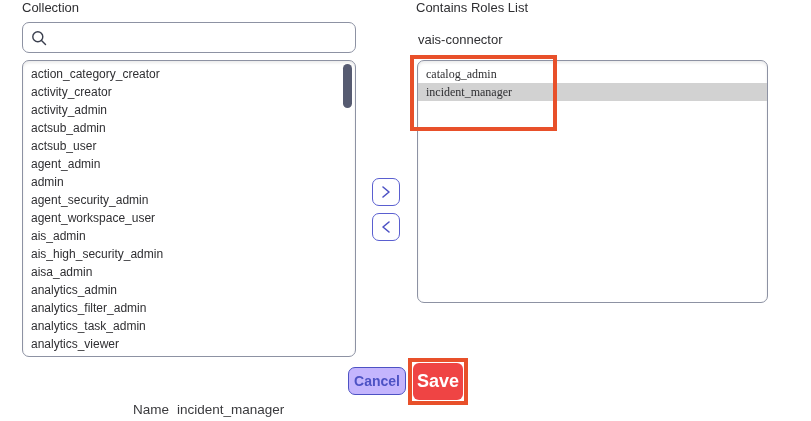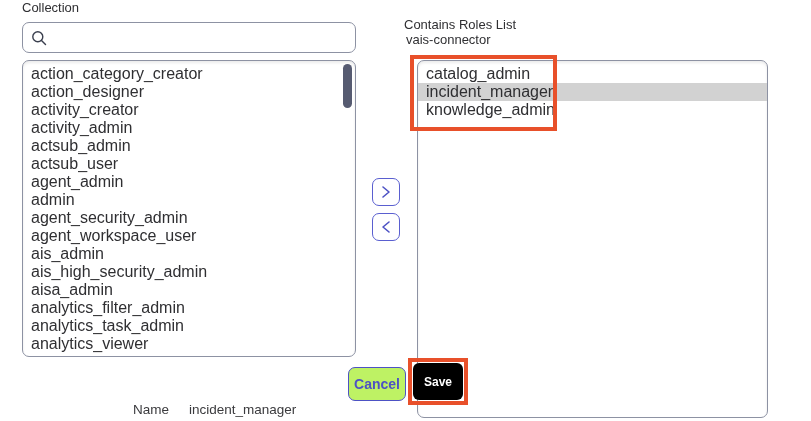--- a/index.html
+++ b/index.html
@@ -16,22 +16,22 @@
     overflow: hidden;
     padding-left: 32px;
   }
   .panel-label {
     position: absolute;
     font-size: 13px;
     line-height: 15px;
     color: #2f2f32;
   }
   .label-collection { left: 22px; top: 0px; }
-  .label-roles-list { left: 404px; top: 0px; margin-top: 17px; }
-  .label-group-name { left: 406px; top: 32px; }
+  .label-roles-list { left: 416px; top: 0px; }
+  .label-group-name { left: 418px; top: 32px; }
 
   
   .search-box {
     position: absolute;
     left: 22px; top: 22px;
     width: 334px; height: 31px;
     border: 1px solid #8d92a3;
     border-radius: 7px;
     background: #fff;
     display: flex;
@@ -53,23 +53,23 @@
   .listbox {
     position: absolute;
     border: 1px solid #8d92a3;
     border-radius: 7px;
     background: #fff;
     overflow: hidden;
     box-shadow: inset 0 2px 3px rgba(0,0,0,0.08);
     padding-top: 4px;
   }
   .listbox.left  { left: 22px;  top: 60px; width: 334px; height: 297px; }
-  .listbox.right { left: 417px; top: 60px; width: 351px; height: 358px; }
+  .listbox.right { left: 417px; top: 60px; width: 351px; height: 243px; font-family: Liberation Serif, serif; }
   .list-item {
-    font-size: 16px;
+    font-size: 12px;
     line-height: 18px;
     padding-left: 8px;
     white-space: nowrap;
     color: #2f2f32;
     cursor: default;
   }
   .list-item.selected { background: #d2d2d2; }
 
   
   .scroll-thumb {
@@ -106,51 +106,51 @@
     pointer-events: none;
     z-index: 5;
   }
   .annotation-roles { left: 410px; top: 55px; width: 147px; height: 76px; }
   .annotation-save  { left: 408px; top: 358px; width: 60px; height: 47px; }
 
   
   .cancel-btn {
     position: absolute;
     left: 348px; top: 367px;
-    width: 58px; height: 34px;
+    width: 58px; height: 28px;
     border: 1.5px solid #4d52c4;
     border-radius: 7px;
-    background: #bef264;
+    background: #c4b5fd;
     color: #4d52c4;
     font-weight: bold;
     font-size: 14px;
     font-family: inherit;
     cursor: pointer;
   }
   .save-btn {
     position: absolute;
     left: 413px; top: 363px;
     width: 50px; height: 37px;
     border: none;
     border-radius: 6px;
-    background: #000000;
+    background: #ef4444;
     color: #ffffff;
     font-weight: bold;
-    font-size: 12px;
+    font-size: 18px;
     font-family: inherit;
     cursor: pointer;
     z-index: 6;
   }
 
   
   .name-row {
     position: absolute;
     left: 133px; top: 402px;
     display: flex;
-    gap: 20px;
+    gap: 8px;
     font-size: 13.5px;
     color: #3a3a3d;
   }
 </style>
 </head>
 <body>
 
 <div class="stage">
 
   <div class="panel-label label-collection">Collection</div>
@@ -161,32 +161,32 @@
         <circle cx="6.8" cy="6.8" r="5"></circle>
         <line x1="10.5" y1="10.5" x2="14.5" y2="14.5"></line>
       </svg>
     </span>
     <input class="search-input" type="text" placeholder="" style="">
   </div>
 
   <div class="listbox left">
     <div>
         <div class="list-item">action_category_creator</div>
-        <div class="list-item">action_designer</div>
         <div class="list-item">activity_creator</div>
         <div class="list-item">activity_admin</div>
         <div class="list-item">actsub_admin</div>
         <div class="list-item">actsub_user</div>
         <div class="list-item">agent_admin</div>
         <div class="list-item">admin</div>
         <div class="list-item">agent_security_admin</div>
         <div class="list-item">agent_workspace_user</div>
         <div class="list-item">ais_admin</div>
         <div class="list-item">ais_high_security_admin</div>
         <div class="list-item">aisa_admin</div>
+        <div class="list-item">analytics_admin</div>
         <div class="list-item">analytics_filter_admin</div>
         <div class="list-item">analytics_task_admin</div>
         <div class="list-item">analytics_viewer</div>
       </div>
     <div class="scroll-thumb"></div>
   </div>
 
   <button class="xfer-btn add">
     <span>
       <svg width="12" height="14" viewBox="0 0 12 14" fill="none" stroke="#4d52c4" stroke-width="1.6" stroke-linecap="round" stroke-linejoin="round">
@@ -203,21 +203,20 @@
   </button>
 
   <div class="panel-label label-roles-list">Contains Roles List</div>
 
   <div class="panel-label label-group-name">vais-connector</div>
 
   <div class="listbox right">
     <div>
         <div class="list-item">catalog_admin</div>
         <div class="list-item selected">incident_manager</div>
-        <div class="list-item">knowledge_admin</div>
       </div>
   </div>
 
   <div class="annotation-rect annotation-roles"></div>
   <div class="annotation-rect annotation-save"></div>
 
   <button class="cancel-btn">Cancel</button>
   <button class="save-btn">Save</button>
 
   <div class="name-row">

